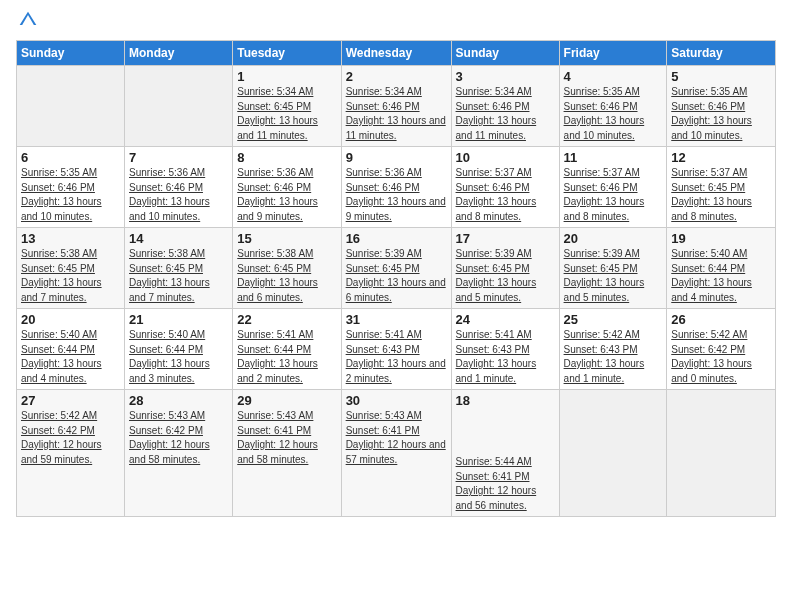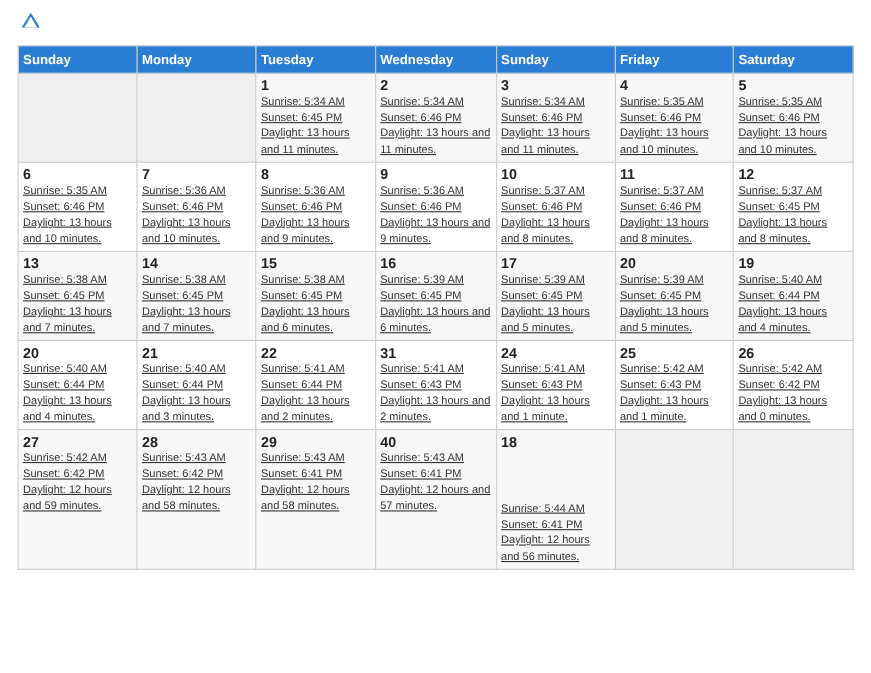--- a/index.html
+++ b/index.html
@@ -315,21 +315,21 @@
 Sunset: 6:42 PM
 Daylight: 12 hours and 58 minutes.</div>
           </td>
           <td>
             <span class="day-number">29</span>
             <div class="day-info" style="white-space: pre-line;">Sunrise: 5:43 AM
 Sunset: 6:41 PM
 Daylight: 12 hours and 58 minutes.</div>
           </td>
           <td>
-            <span class="day-number">40</span>
+            <span class="day-number">30</span>
             <div class="day-info" style="white-space: pre-line;">Sunrise: 5:43 AM
 Sunset: 6:41 PM
 Daylight: 12 hours and 57 minutes.</div>
           </td>
           <td>
             <span class="day-number">18</span>
             <div class="day-info" style="white-space: pre-line; margin-top: 47px;">Sunrise: 5:44 AM
 Sunset: 6:41 PM
 Daylight: 12 hours and 56 minutes.</div>
           </td>

